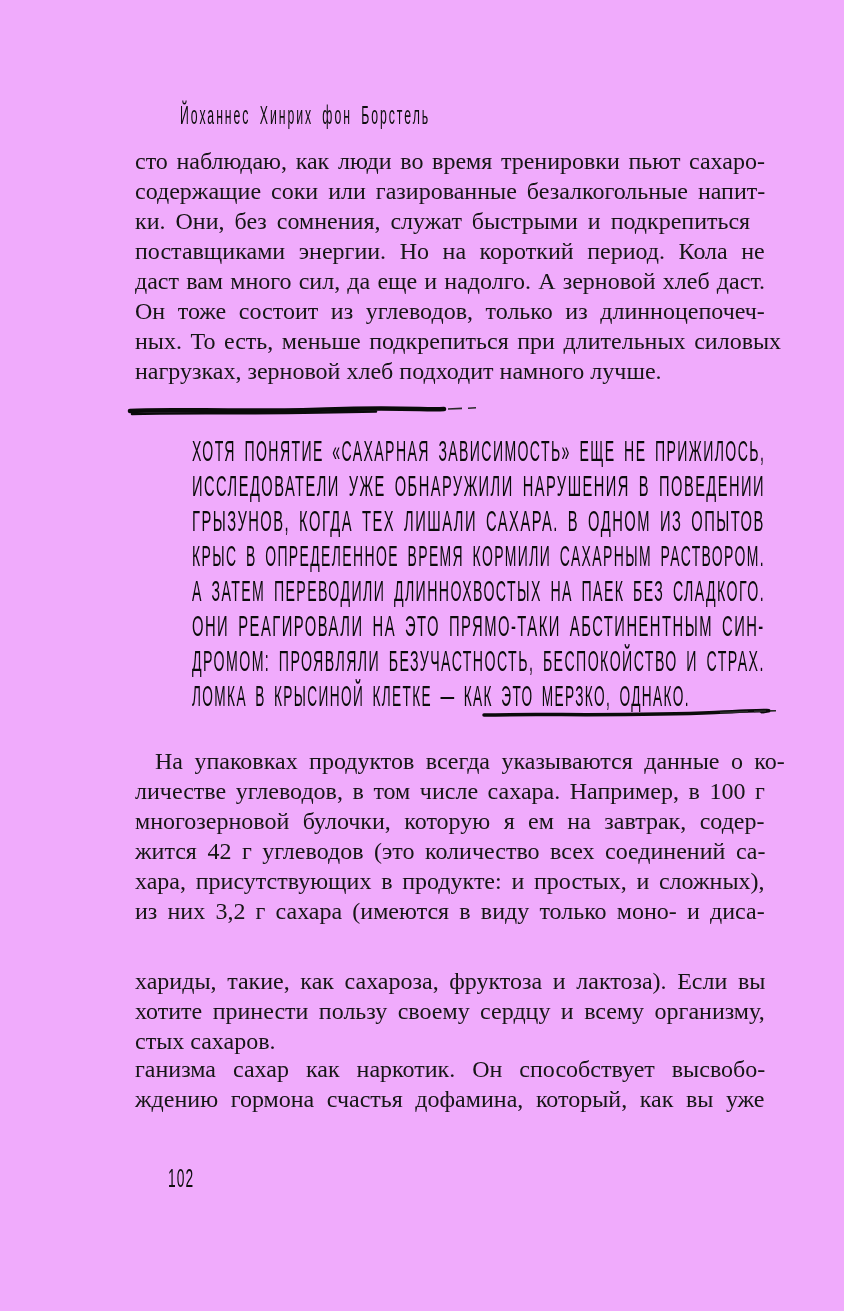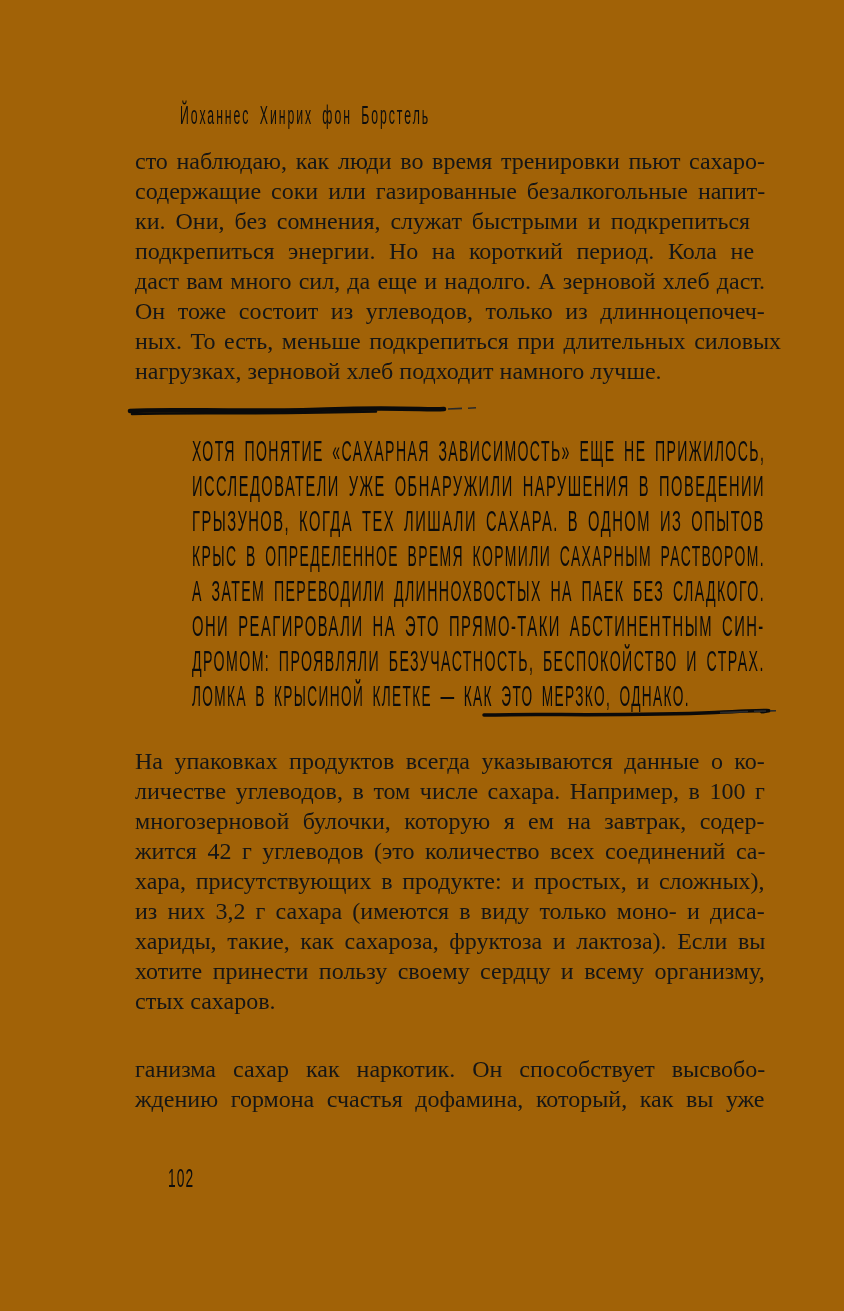--- a/index.html
+++ b/index.html
@@ -4,21 +4,21 @@
 <style>
   html, body {
     margin: 0;
     padding: 0;
     background: #ffffff;
   }
   .page {
     position: relative;
     width: 844px;
     height: 1311px;
-    background: #a16207;
+    background: #f0abfc;
     overflow: hidden;
     font-family: "Liberation Serif", serif;
     color: #141414;
   }
   
   .hand {
     font-family: "Liberation Sans", sans-serif;
     color: #0d0d0d;
   }
   .fitx {
@@ -84,21 +84,21 @@
 <div class="page">
 
   <div class="running-header hand">
     <span class="fitx" style="transform: scaleX(0.490196);">Йоханнес Хинрих фон Борстель</span>
   </div>
 
   <div class="para para1">
     <span class="jline" style="word-spacing: 2.625px;">сто наблюдаю, как люди во время тренировки пьют сахаро-</span>
     <span class="jline" style="word-spacing: 4px;">содержащие соки или газированные безалкогольные напит-</span>
     <span class="jline" style="word-spacing: 4px;">ки. Они, без сомнения, служат быстрыми и подкрепиться</span>
-    <span class="jline" style="word-spacing: 7.57143px;">подкрепиться энергии. Но на короткий период. Кола не</span>
+    <span class="jline" style="word-spacing: 7.57143px;">поставщиками энергии. Но на короткий период. Кола не</span>
     <span class="jline" style="word-spacing: 1.18182px;">даст вам много сил, да еще и надолго. А зерновой хлеб даст.</span>
     <span class="jline" style="word-spacing: 6.57143px;">Он тоже состоит из углеводов, только из длинноцепочеч-</span>
     <span class="jline" style="word-spacing: 2.57143px;">ных. То есть, меньше подкрепиться при длительных силовых</span>
     <span class="jline jlast">нагрузках, зерновой хлеб подходит намного лучше.</span>
   </div>
 
   <svg class="rule" style="left:126px; top:403px;" width="355" height="18">
     <path d="M4,8 C40,5.5 120,9.5 200,6.5 S300,7.5 318,6" stroke="#0a0a0a" stroke-width="4.5" fill="none" stroke-linecap="round"></path>
     <path d="M6,11 C50,9.5 130,11.5 250,8.5" stroke="#0a0a0a" stroke-width="2.5" fill="none" stroke-linecap="round"></path>
     <path d="M322,6 l14,-0.6 m6,-0.2 l8,-0.4" stroke="#2a2a2a" stroke-width="1.6" fill="none"></path>
@@ -114,27 +114,27 @@
     <div class="qline fitx" style="transform: scaleX(0.471993);">ДРОМОМ: ПРОЯВЛЯЛИ БЕЗУЧАСТНОСТЬ, БЕСПОКОЙСТВО И СТРАХ.</div>
     <div class="qline fitx" style="transform: scaleX(0.45521);">ЛОМКА В КРЫСИНОЙ КЛЕТКЕ — КАК ЭТО МЕРЗКО, ОДНАКО.</div>
   </div>
 
   <svg class="rule" style="left:480px; top:707px;" width="300" height="16">
     <path d="M4,8 C60,6.5 150,9.5 235,5.5 S278,4.8 282,4.8" stroke="#0a0a0a" stroke-width="3.5" fill="none" stroke-linecap="round"></path>
     <path d="M240,5.6 l28,-1 m6,-0.2 l12,-0.4 m4,-0.1 l6,-0.2" stroke="#2a2a2a" stroke-width="1.6" fill="none"></path>
   </svg>
 
   <div class="para para2">
-    <span class="jline" style="word-spacing: 5.42857px;">На упаковках продуктов всегда указываются данные о ко-</span>
+    <span class="jline" style="word-spacing: 5.42857px; margin-left: 20px;">На упаковках продуктов всегда указываются данные о ко-</span>
     <span class="jline" style="word-spacing: 3.55556px;">личестве углеводов, в том числе сахара. Например, в 100 г</span>
     <span class="jline" style="word-spacing: 7.42857px;">многозерновой булочки, которую я ем на завтрак, содер-</span>
     <span class="jline" style="word-spacing: 4.5px;">жится 42 г углеводов (это количество всех соединений са-</span>
     <span class="jline" style="word-spacing: 3.71429px;">хара, присутствующих в продукте: и простых, и сложных),</span>
     <span class="jline" style="word-spacing: 4.18182px;">из них 3,2 г сахара (имеются в виду только моно- и диса-</span>
-    <span class="jline" style="word-spacing: 4.625px;">хариды, такие, как сахароза, фруктоза и лактоза). Если вы</span>
+    <span class="jline" style="word-spacing: 4.625px; margin-top: 40px;">хариды, такие, как сахароза, фруктоза и лактоза). Если вы</span>
     <span class="jline" style="word-spacing: 4.42857px;">хотите принести пользу своему сердцу и всему организму,</span>
     <span class="jline jlast">стых сахаров.</span>
   </div>
 
   <div class="para para3">
     <span class="jline" style="word-spacing: 11px;">ганизма сахар как наркотик. Он способствует высвобо-</span>
     <span class="jline" style="word-spacing: 6.57143px;">ждению гормона счастья дофамина, который, как вы уже</span>
   </div>
 
   <div class="page-number hand">

